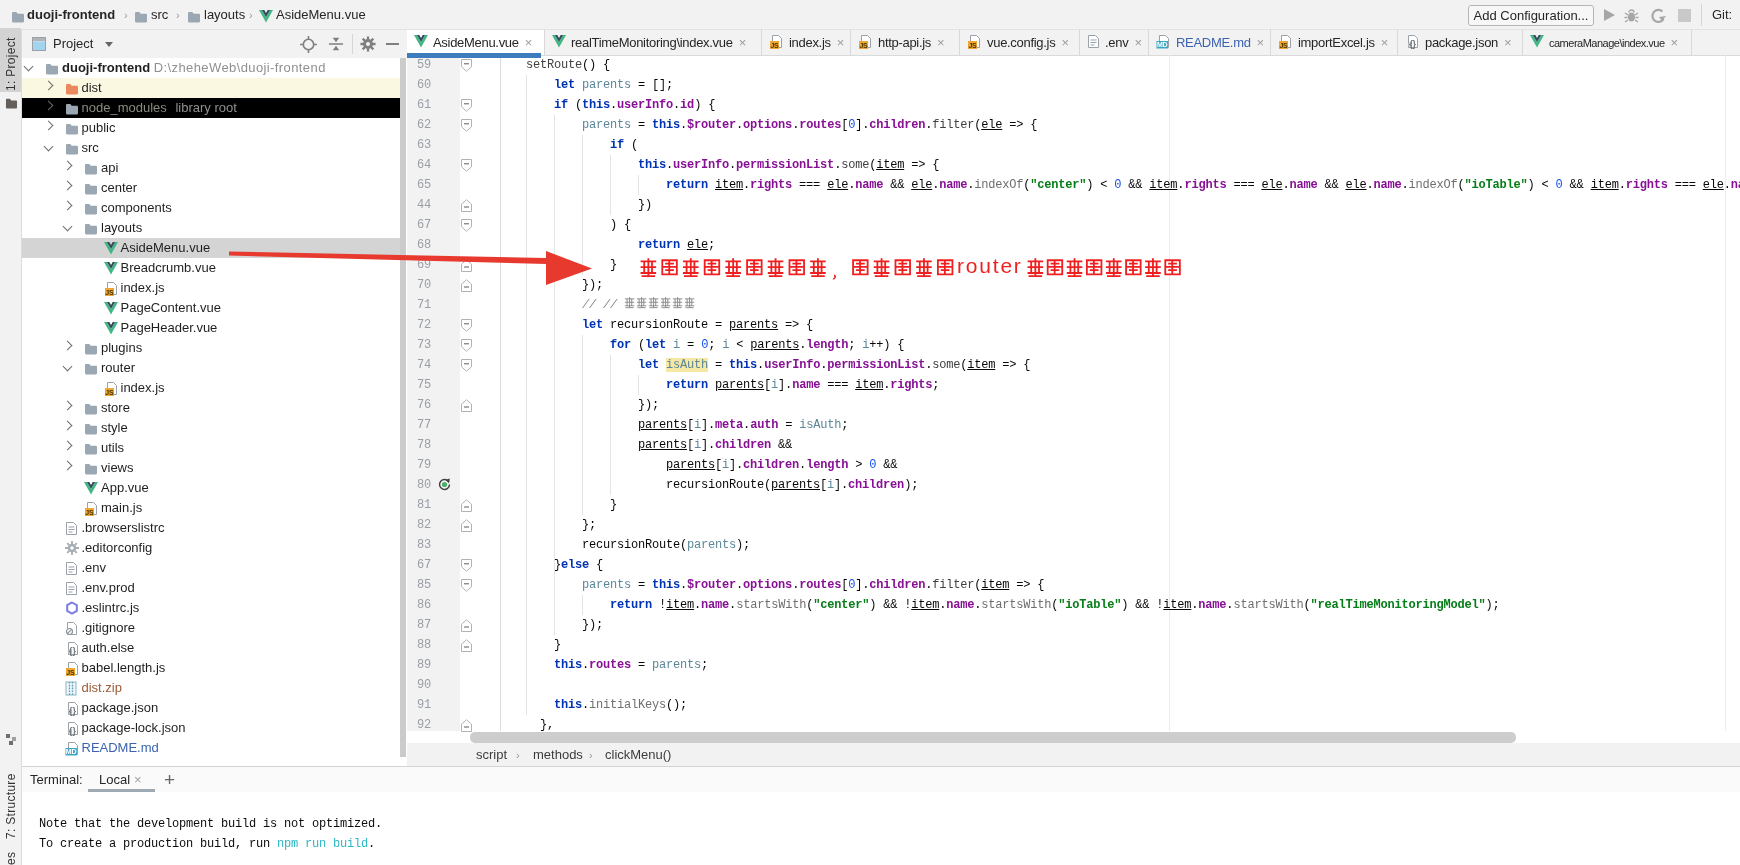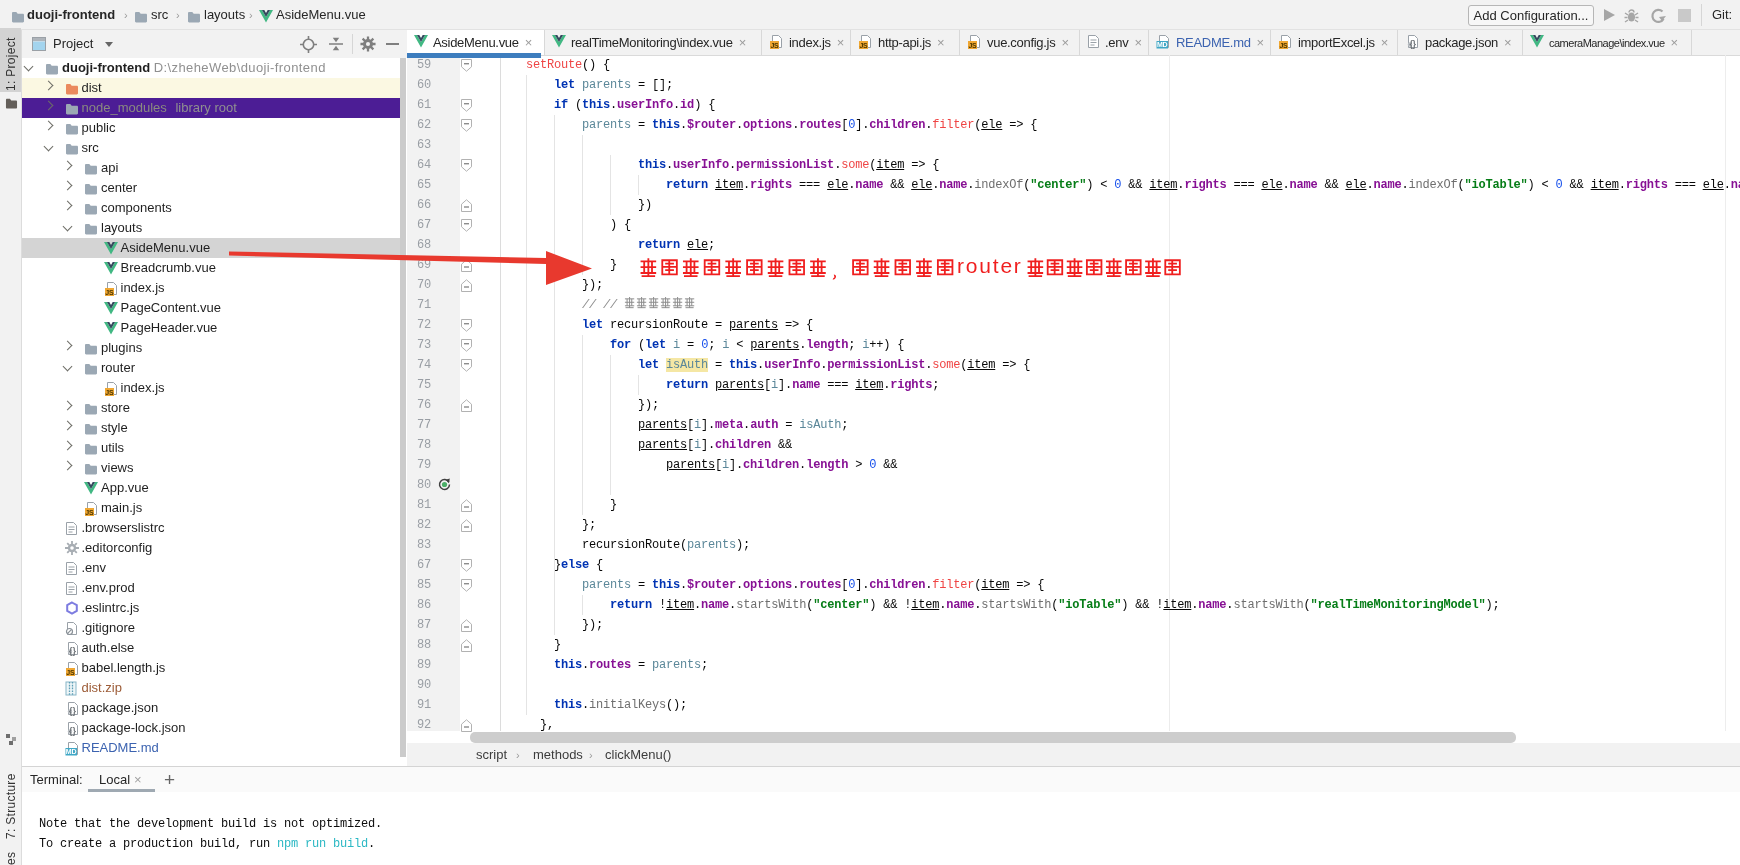--- a/index.html
+++ b/index.html
@@ -35,21 +35,21 @@
 #gutborder{left:93px;top:25px;width:1px;height:676px;background:#dcdcdc}
 .lno{position:absolute;left:0;width:24px;height:20px;line-height:20px;text-align:right;
   font-family:"Liberation Mono",monospace;font-size:12px;letter-spacing:-0.2px;color:#999ea4}
 .cl{position:absolute;left:91px;width:1242px;height:20px;line-height:20px;white-space:pre;overflow:hidden;
   font-family:"Liberation Mono",monospace;font-size:12px;letter-spacing:-0.2px;color:#080808}
 .k{color:#0033b3;font-weight:bold}
 .f{color:#871094;font-weight:bold}
 .s{color:#067d17;font-weight:bold}
 .n{color:#1750eb}
 .c{color:#8c8c8c;font-style:italic}
-.m{color:#ef4444}
+.m{color:#404040}
 .g{color:#6e6e6e}
 .v{color:#5b8799}
 .p{text-decoration:underline}
 .hl{color:#5b8799;background:#f5e7a4}
 .guide{position:absolute;width:1px;background:#e4e4e4}
 
 #vsline{left:1318px;top:25px;width:1px;height:676px;background:#ededed}
 #hthumb{left:63px;top:702px;width:1046px;height:11px;background:#cdcdcd;border-radius:5px}
 #bcrumbs{left:0;top:713px;width:1333px;height:23px;background:#f2f2f2;font-size:13px;color:#3c3c3c;line-height:23px}
 
@@ -148,21 +148,21 @@
           </svg></span>
 <span class="tx" style="left:40.0px"><b>duoji-frontend</b> <span class="grey" style="letter-spacing:0.4px">D:\zheheWeb\duoji-frontend</span></span>
 </div>
 <div class="trow" style="top:20px;background:#fbf8e2;">
 <span class="chev r" style="left:22.5px;top:4px"></span>
 <span class="ic" style="left:42.5px"><svg width="14" height="13" viewBox="0 0 14 13">
             <path fill="#eb8a5d" d="M1 3.2c0-.7.5-1.2 1.2-1.2h3.1l1.4 1.8h5.1c.7 0 1.2.5 1.2 1.2v6.3c0 .7-.5 1.2-1.2 1.2H2.2c-.7 0-1.2-.5-1.2-1.2z"></path>
           </svg></span>
 <span class="tx" style="left:59.5px">dist</span>
 </div>
-<div class="trow" style="top:40px;background:#4c1d95;">
+<div class="trow" style="top:40px;background:#000000;">
 <span class="chev r" style="left:22.5px;top:4px"></span>
 <span class="ic" style="left:42.5px"><svg width="14" height="13" viewBox="0 0 14 13">
             <path fill="#9ba8b4" d="M1 3.2c0-.7.5-1.2 1.2-1.2h3.1l1.4 1.8h5.1c.7 0 1.2.5 1.2 1.2v6.3c0 .7-.5 1.2-1.2 1.2H2.2c-.7 0-1.2-.5-1.2-1.2z"></path>
           </svg></span>
 <span class="tx" style="left:59.5px"><span style="color:#8a8a80">node_modules</span> <span class="grey" style="margin-left:5px">library root</span></span>
 </div>
 <div class="trow" style="top:60px;">
 <span class="chev r" style="left:22.5px;top:4px"></span>
 <span class="ic" style="left:42.5px"><svg width="14" height="13" viewBox="0 0 14 13">
             <path fill="#9ba8b4" d="M1 3.2c0-.7.5-1.2 1.2-1.2h3.1l1.4 1.8h5.1c.7 0 1.2.5 1.2 1.2v6.3c0 .7-.5 1.2-1.2 1.2H2.2c-.7 0-1.2-.5-1.2-1.2z"></path>
@@ -503,25 +503,26 @@
 <div class="guide" style="left:762px;top:25px;height:676px;background:#ececec"></div>
 <div class="lno" style="top:25px">59</div>
 <div class="cl" style="top:25px">&nbsp;&nbsp;&nbsp;&nbsp;<span class="m">setRoute</span>() {</div>
 <div class="lno" style="top:45px">60</div>
 <div class="cl" style="top:45px">&nbsp;&nbsp;&nbsp;&nbsp;&nbsp;&nbsp;&nbsp;&nbsp;<span class="k">let</span> <span class="v">parents</span> = [];</div>
 <div class="lno" style="top:65px">61</div>
 <div class="cl" style="top:65px">&nbsp;&nbsp;&nbsp;&nbsp;&nbsp;&nbsp;&nbsp;&nbsp;<span class="k">if</span> (<span class="k">this</span>.<span class="f">userInfo</span>.<span class="f">id</span>) {</div>
 <div class="lno" style="top:85px">62</div>
 <div class="cl" style="top:85px">&nbsp;&nbsp;&nbsp;&nbsp;&nbsp;&nbsp;&nbsp;&nbsp;&nbsp;&nbsp;&nbsp;&nbsp;<span class="v">parents</span> = <span class="k">this</span>.<span class="f">$router</span>.<span class="f">options</span>.<span class="f">routes</span>[<span class="n">0</span>].<span class="f">children</span>.<span class="m">filter</span>(<span class="p">ele</span> =&gt; {</div>
 <div class="lno" style="top:105px">63</div>
+<div class="cl" style="top:105px">&nbsp;&nbsp;&nbsp;&nbsp;&nbsp;&nbsp;&nbsp;&nbsp;&nbsp;&nbsp;&nbsp;&nbsp;&nbsp;&nbsp;&nbsp;&nbsp;<span class="k">if</span> (</div>
 <div class="lno" style="top:125px">64</div>
 <div class="cl" style="top:125px">&nbsp;&nbsp;&nbsp;&nbsp;&nbsp;&nbsp;&nbsp;&nbsp;&nbsp;&nbsp;&nbsp;&nbsp;&nbsp;&nbsp;&nbsp;&nbsp;&nbsp;&nbsp;&nbsp;&nbsp;<span class="k">this</span>.<span class="f">userInfo</span>.<span class="f">permissionList</span>.<span class="m">some</span>(<span class="p">item</span> =&gt; {</div>
 <div class="lno" style="top:145px">65</div>
 <div class="cl" style="top:145px">&nbsp;&nbsp;&nbsp;&nbsp;&nbsp;&nbsp;&nbsp;&nbsp;&nbsp;&nbsp;&nbsp;&nbsp;&nbsp;&nbsp;&nbsp;&nbsp;&nbsp;&nbsp;&nbsp;&nbsp;&nbsp;&nbsp;&nbsp;&nbsp;<span class="k">return</span> <span class="p">item</span>.<span class="f">rights</span> === <span class="p">ele</span>.<span class="f">name</span> &amp;&amp; <span class="p">ele</span>.<span class="f">name</span>.<span class="g">indexOf</span>(<span class="s">"center"</span>) &lt; <span class="n">0</span> &amp;&amp; <span class="p">item</span>.<span class="f">rights</span> === <span class="p">ele</span>.<span class="f">name</span> &amp;&amp; <span class="p">ele</span>.<span class="f">name</span>.<span class="g">indexOf</span>(<span class="s">"ioTable"</span>) &lt; <span class="n">0</span> &amp;&amp; <span class="p">item</span>.<span class="f">rights</span> === <span class="p">ele</span>.<span class="f">name</span></div>
-<div class="lno" style="top:165px">66</div>
+<div class="lno" style="top:165px">44</div>
 <div class="cl" style="top:165px">&nbsp;&nbsp;&nbsp;&nbsp;&nbsp;&nbsp;&nbsp;&nbsp;&nbsp;&nbsp;&nbsp;&nbsp;&nbsp;&nbsp;&nbsp;&nbsp;&nbsp;&nbsp;&nbsp;&nbsp;})</div>
 <div class="lno" style="top:185px">67</div>
 <div class="cl" style="top:185px">&nbsp;&nbsp;&nbsp;&nbsp;&nbsp;&nbsp;&nbsp;&nbsp;&nbsp;&nbsp;&nbsp;&nbsp;&nbsp;&nbsp;&nbsp;&nbsp;) {</div>
 <div class="lno" style="top:205px">68</div>
 <div class="cl" style="top:205px">&nbsp;&nbsp;&nbsp;&nbsp;&nbsp;&nbsp;&nbsp;&nbsp;&nbsp;&nbsp;&nbsp;&nbsp;&nbsp;&nbsp;&nbsp;&nbsp;&nbsp;&nbsp;&nbsp;&nbsp;<span class="k">return</span> <span class="p">ele</span>;</div>
 <div class="lno" style="top:225px">69</div>
 <div class="cl" style="top:225px">&nbsp;&nbsp;&nbsp;&nbsp;&nbsp;&nbsp;&nbsp;&nbsp;&nbsp;&nbsp;&nbsp;&nbsp;&nbsp;&nbsp;&nbsp;&nbsp;}</div>
 <div class="lno" style="top:245px">70</div>
 <div class="cl" style="top:245px">&nbsp;&nbsp;&nbsp;&nbsp;&nbsp;&nbsp;&nbsp;&nbsp;&nbsp;&nbsp;&nbsp;&nbsp;});</div>
 <div class="lno" style="top:265px">71</div>
@@ -543,20 +544,21 @@
 <div class="cl" style="top:345px">&nbsp;&nbsp;&nbsp;&nbsp;&nbsp;&nbsp;&nbsp;&nbsp;&nbsp;&nbsp;&nbsp;&nbsp;&nbsp;&nbsp;&nbsp;&nbsp;&nbsp;&nbsp;&nbsp;&nbsp;&nbsp;&nbsp;&nbsp;&nbsp;<span class="k">return</span> <span class="p">parents</span>[<span class="v">i</span>].<span class="f">name</span> === <span class="p">item</span>.<span class="f">rights</span>;</div>
 <div class="lno" style="top:365px">76</div>
 <div class="cl" style="top:365px">&nbsp;&nbsp;&nbsp;&nbsp;&nbsp;&nbsp;&nbsp;&nbsp;&nbsp;&nbsp;&nbsp;&nbsp;&nbsp;&nbsp;&nbsp;&nbsp;&nbsp;&nbsp;&nbsp;&nbsp;});</div>
 <div class="lno" style="top:385px">77</div>
 <div class="cl" style="top:385px">&nbsp;&nbsp;&nbsp;&nbsp;&nbsp;&nbsp;&nbsp;&nbsp;&nbsp;&nbsp;&nbsp;&nbsp;&nbsp;&nbsp;&nbsp;&nbsp;&nbsp;&nbsp;&nbsp;&nbsp;<span class="p">parents</span>[<span class="v">i</span>].<span class="f">meta</span>.<span class="f">auth</span> = <span class="v">isAuth</span>;</div>
 <div class="lno" style="top:405px">78</div>
 <div class="cl" style="top:405px">&nbsp;&nbsp;&nbsp;&nbsp;&nbsp;&nbsp;&nbsp;&nbsp;&nbsp;&nbsp;&nbsp;&nbsp;&nbsp;&nbsp;&nbsp;&nbsp;&nbsp;&nbsp;&nbsp;&nbsp;<span class="p">parents</span>[<span class="v">i</span>].<span class="f">children</span> &amp;&amp;</div>
 <div class="lno" style="top:425px">79</div>
 <div class="cl" style="top:425px">&nbsp;&nbsp;&nbsp;&nbsp;&nbsp;&nbsp;&nbsp;&nbsp;&nbsp;&nbsp;&nbsp;&nbsp;&nbsp;&nbsp;&nbsp;&nbsp;&nbsp;&nbsp;&nbsp;&nbsp;&nbsp;&nbsp;&nbsp;&nbsp;<span class="p">parents</span>[<span class="v">i</span>].<span class="f">children</span>.<span class="f">length</span> &gt; <span class="n">0</span> &amp;&amp;</div>
 <div class="lno" style="top:445px">80</div>
+<div class="cl" style="top:445px">&nbsp;&nbsp;&nbsp;&nbsp;&nbsp;&nbsp;&nbsp;&nbsp;&nbsp;&nbsp;&nbsp;&nbsp;&nbsp;&nbsp;&nbsp;&nbsp;&nbsp;&nbsp;&nbsp;&nbsp;&nbsp;&nbsp;&nbsp;&nbsp;recursionRoute(<span class="p">parents</span>[<span class="v">i</span>].<span class="f">children</span>);</div>
 <div class="lno" style="top:465px">81</div>
 <div class="cl" style="top:465px">&nbsp;&nbsp;&nbsp;&nbsp;&nbsp;&nbsp;&nbsp;&nbsp;&nbsp;&nbsp;&nbsp;&nbsp;&nbsp;&nbsp;&nbsp;&nbsp;}</div>
 <div class="lno" style="top:485px">82</div>
 <div class="cl" style="top:485px">&nbsp;&nbsp;&nbsp;&nbsp;&nbsp;&nbsp;&nbsp;&nbsp;&nbsp;&nbsp;&nbsp;&nbsp;};</div>
 <div class="lno" style="top:505px">83</div>
 <div class="cl" style="top:505px">&nbsp;&nbsp;&nbsp;&nbsp;&nbsp;&nbsp;&nbsp;&nbsp;&nbsp;&nbsp;&nbsp;&nbsp;recursionRoute(<span class="v">parents</span>);</div>
 <div class="lno" style="top:525px">67</div>
 <div class="cl" style="top:525px">&nbsp;&nbsp;&nbsp;&nbsp;&nbsp;&nbsp;&nbsp;&nbsp;}<span class="k">else</span> {</div>
 <div class="lno" style="top:545px">85</div>
 <div class="cl" style="top:545px">&nbsp;&nbsp;&nbsp;&nbsp;&nbsp;&nbsp;&nbsp;&nbsp;&nbsp;&nbsp;&nbsp;&nbsp;<span class="v">parents</span> = <span class="k">this</span>.<span class="f">$router</span>.<span class="f">options</span>.<span class="f">routes</span>[<span class="n">0</span>].<span class="f">children</span>.<span class="m">filter</span>(<span class="p">item</span> =&gt; {</div>

